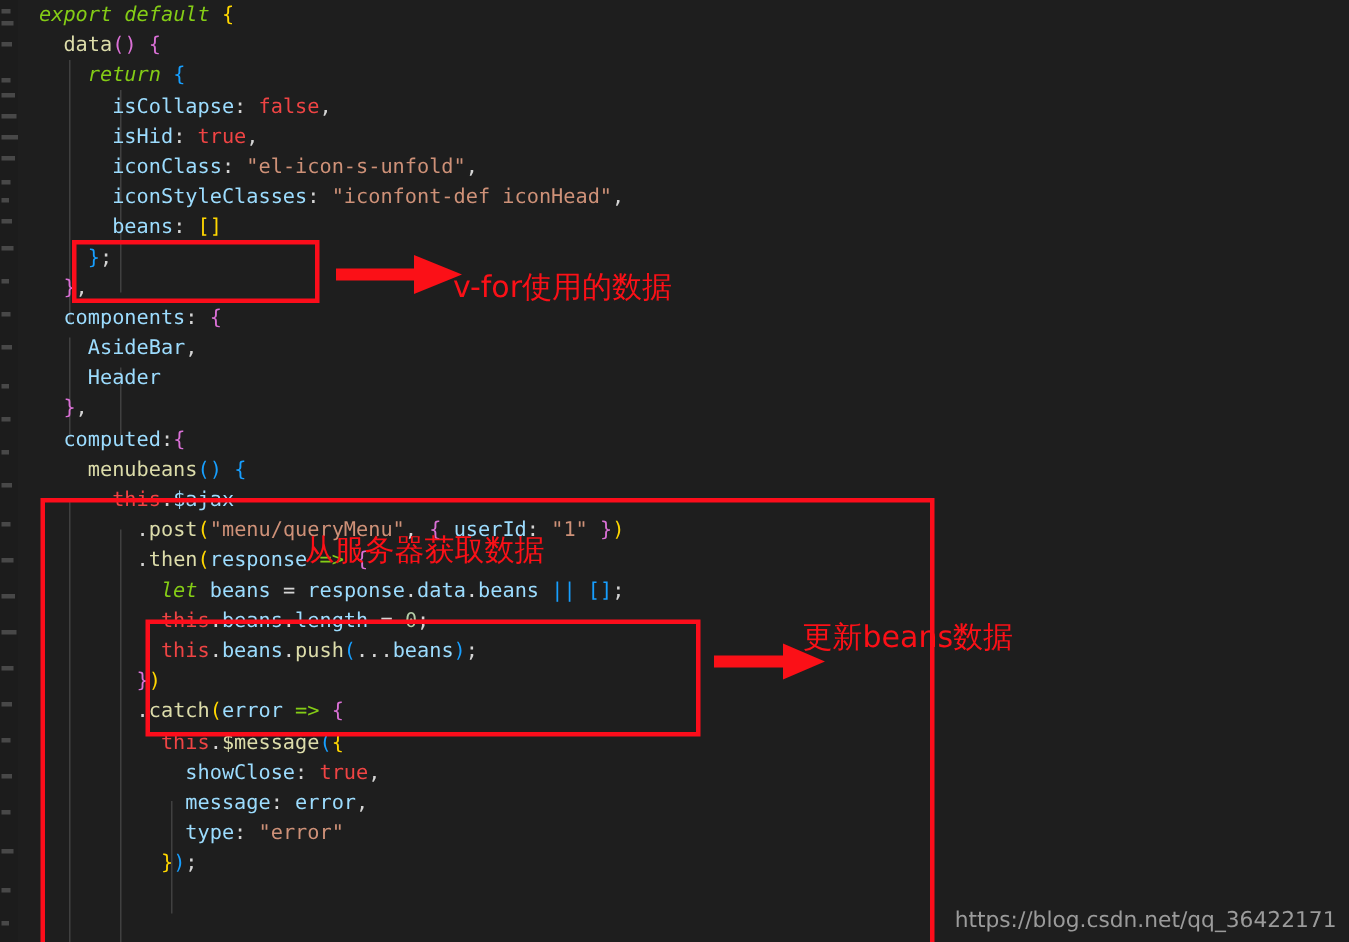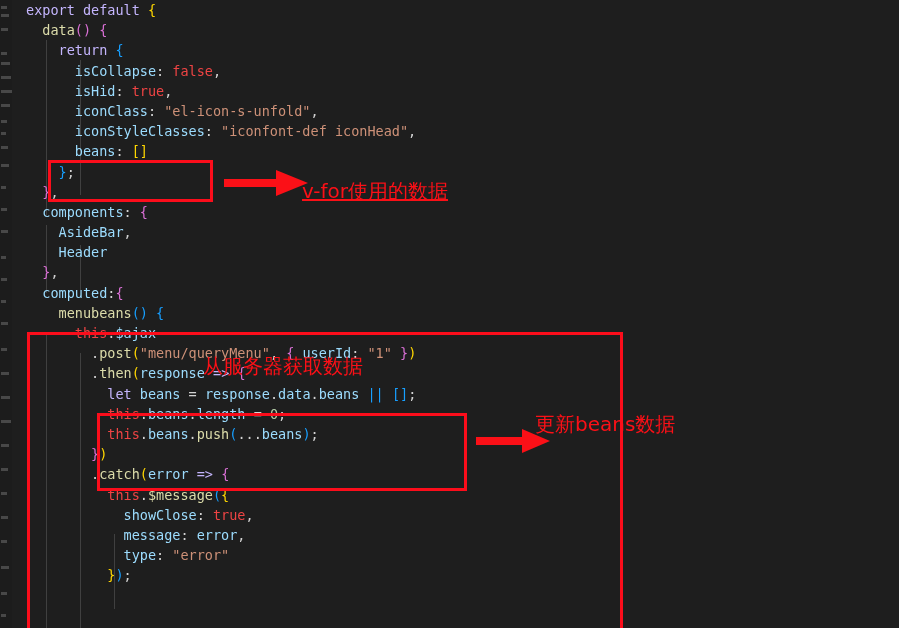--- a/index.html
+++ b/index.html
@@ -50,21 +50,21 @@
   }
 
   
   .guide {
     position: absolute;
     width: 1px;
     background: #404040;
   }
 
   
-  .kw      { color: #c4b5fd; }  
+  .kw      { color: #84cc16; font-style: italic; }  
   .ctrl    { color: #ef4444; }  
   .fn      { color: #dcdcaa; }  
   .prop    { color: #9cdcfe; }  
   .str     { color: #ce9178; }  
   .num     { color: #b5cea8; }  
   .op      { color: #d4d4d4; }  
   .b1      { color: #ffd700; }  
   .b2      { color: #da70d6; }  
   .b3      { color: #179fff; }  
 
@@ -150,18 +150,19 @@
   <div class="redbox" style="left:27px; top:332px; width:596px; height:310px;"></div>
   <div class="redbox" style="left:97px; top:413px; width:370px; height:78px;"></div>
 
   <svg class="arrow" style="left:224px; top:166px;" width="86" height="34" viewBox="0 0 86 34">
     <polygon points="0,13 52,13 52,4 84,17 52,30 52,21 0,21" fill="#fb1017"></polygon>
   </svg>
   <svg class="arrow" style="left:476px; top:426px;" width="76" height="30" viewBox="0 0 76 30">
     <polygon points="0,11 46,11 46,3 74,15 46,27 46,19 0,19" fill="#fb1017"></polygon>
   </svg>
 
-  <div class="redtext" style="left:302px; top:178px;text-decoration:underline;">v-for使用的数据</div>
+  <div class="redtext" style="left:302px; top:178px;">v-for使用的数据</div>
   <div class="redtext" style="left:203px; top:353px;">从服务器获取数据</div>
   <div class="redtext" style="left:535px; top:411px;">更新beans数据</div>
 
+  <div id="watermark">https://blog.csdn.net/qq_36422171</div>
 
 </div>
 
 </body></html>

